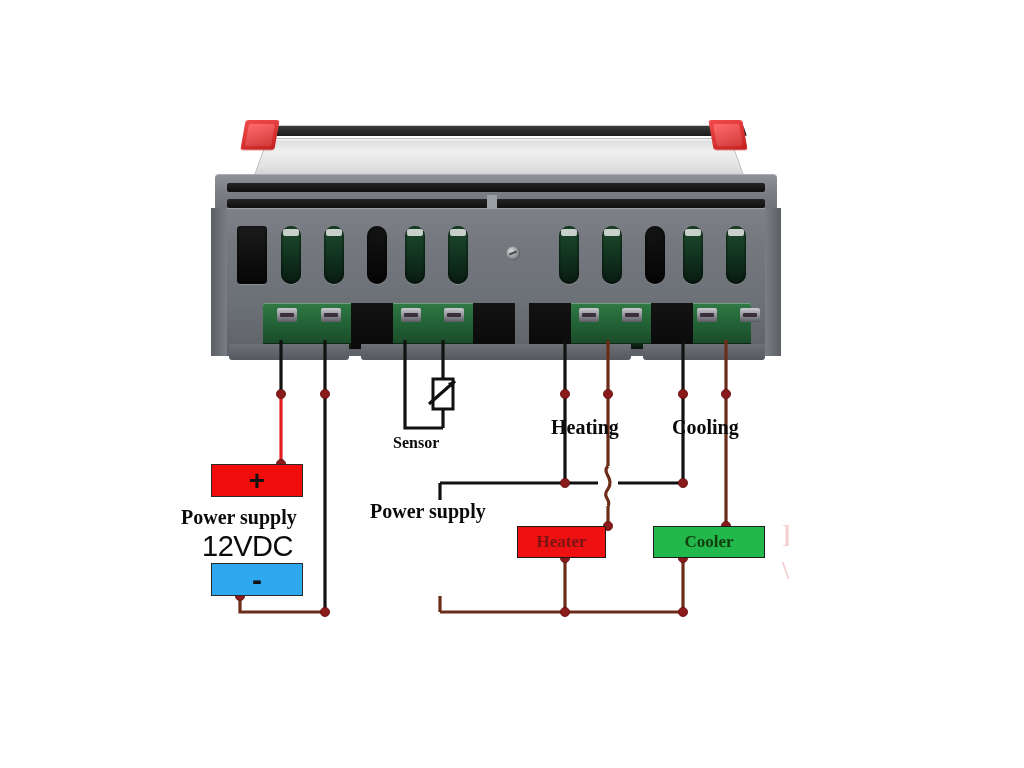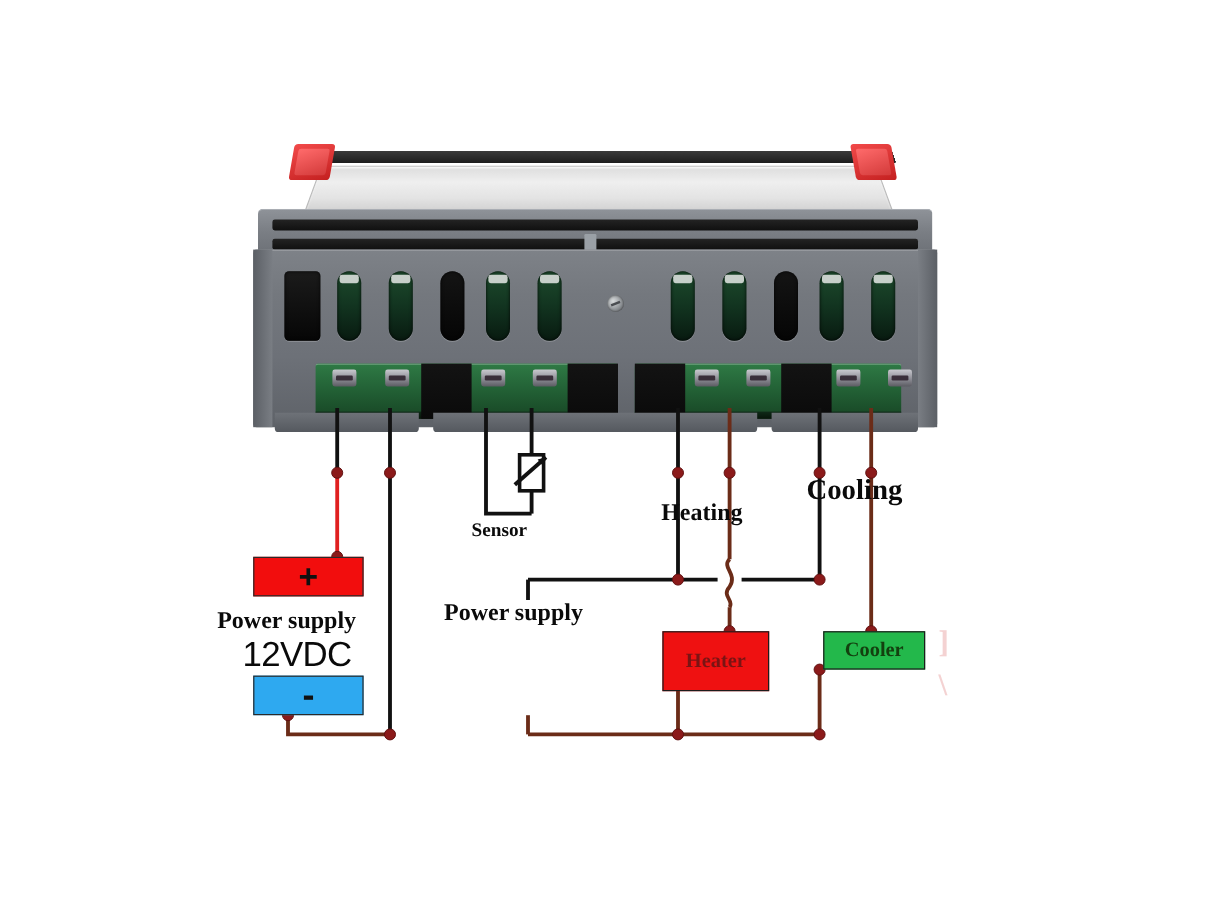--- a/index.html
+++ b/index.html
@@ -135,44 +135,44 @@
   
   .lbl{
     position:absolute;
     font-family:"Liberation Serif", serif;
     color:#0a0a0a;
     white-space:nowrap;
     font-weight:700;
   }
   #label-sensor{left:393px;top:434px;font-size:16px;}
   #label-heating{left:551px;top:416px;font-size:20px;}
-  #label-cooling{left:672px;top:396px;font-size:24px;}
+  #label-cooling{left:672px;top:416px;font-size:20px;}
   #label-ps-dc{left:181px;top:506px;font-size:20px;}
   #label-12vdc{left:202px;top:530px;font-size:29px;font-family:"Liberation Sans",sans-serif;font-weight:400;letter-spacing:-.5px;}
   #label-ps-ac{left:370px;top:500px;font-size:20px;}
   #label-ac-line1{left:370px;top:535px;font-size:20px;}
   #label-ac-line2{left:370px;top:569px;font-size:20px;}
 
   
   .cbox{position:absolute;box-sizing:border-box;}
   #box-plus{left:211px;top:464px;width:92px;height:33px;
     background:#f20d0d;border:1.5px solid #2a2a2a;}
   #box-minus{left:211px;top:563px;width:92px;height:33px;
     background:#2ea9f0;border:1.5px solid #2a2a2a;}
   .sym{
     position:absolute;left:0;top:0;width:100%;height:100%;
     display:flex;align-items:center;justify-content:center;
     color:#111;font-size:28px;font-weight:700;
     font-family:"Liberation Sans",sans-serif;line-height:1;
   }
   #box-minus .sym{font-size:30px;}
 
-  #box-heater{left:552px;top:526px;width:89px;height:50px;
+  #box-heater{left:517px;top:526px;width:89px;height:32px;
     background:#ef1111;border:1.5px solid #1c1c1c;}
-  #box-cooler{left:686px;top:526px;width:85px;height:32px;
+  #box-cooler{left:653px;top:526px;width:112px;height:32px;
     background:#23b84b;border:1.5px solid #1c1c1c;}
   .cbox .ctext{
     position:absolute;left:0;top:0;width:100%;height:100%;
     display:flex;align-items:center;justify-content:center;
     font-family:"Liberation Serif",serif;font-weight:700;font-size:17px;
     color:#2a1414;
   }
   #box-heater .ctext{color:#7a1414;}
   #box-cooler .ctext{color:#13400f;}
 

